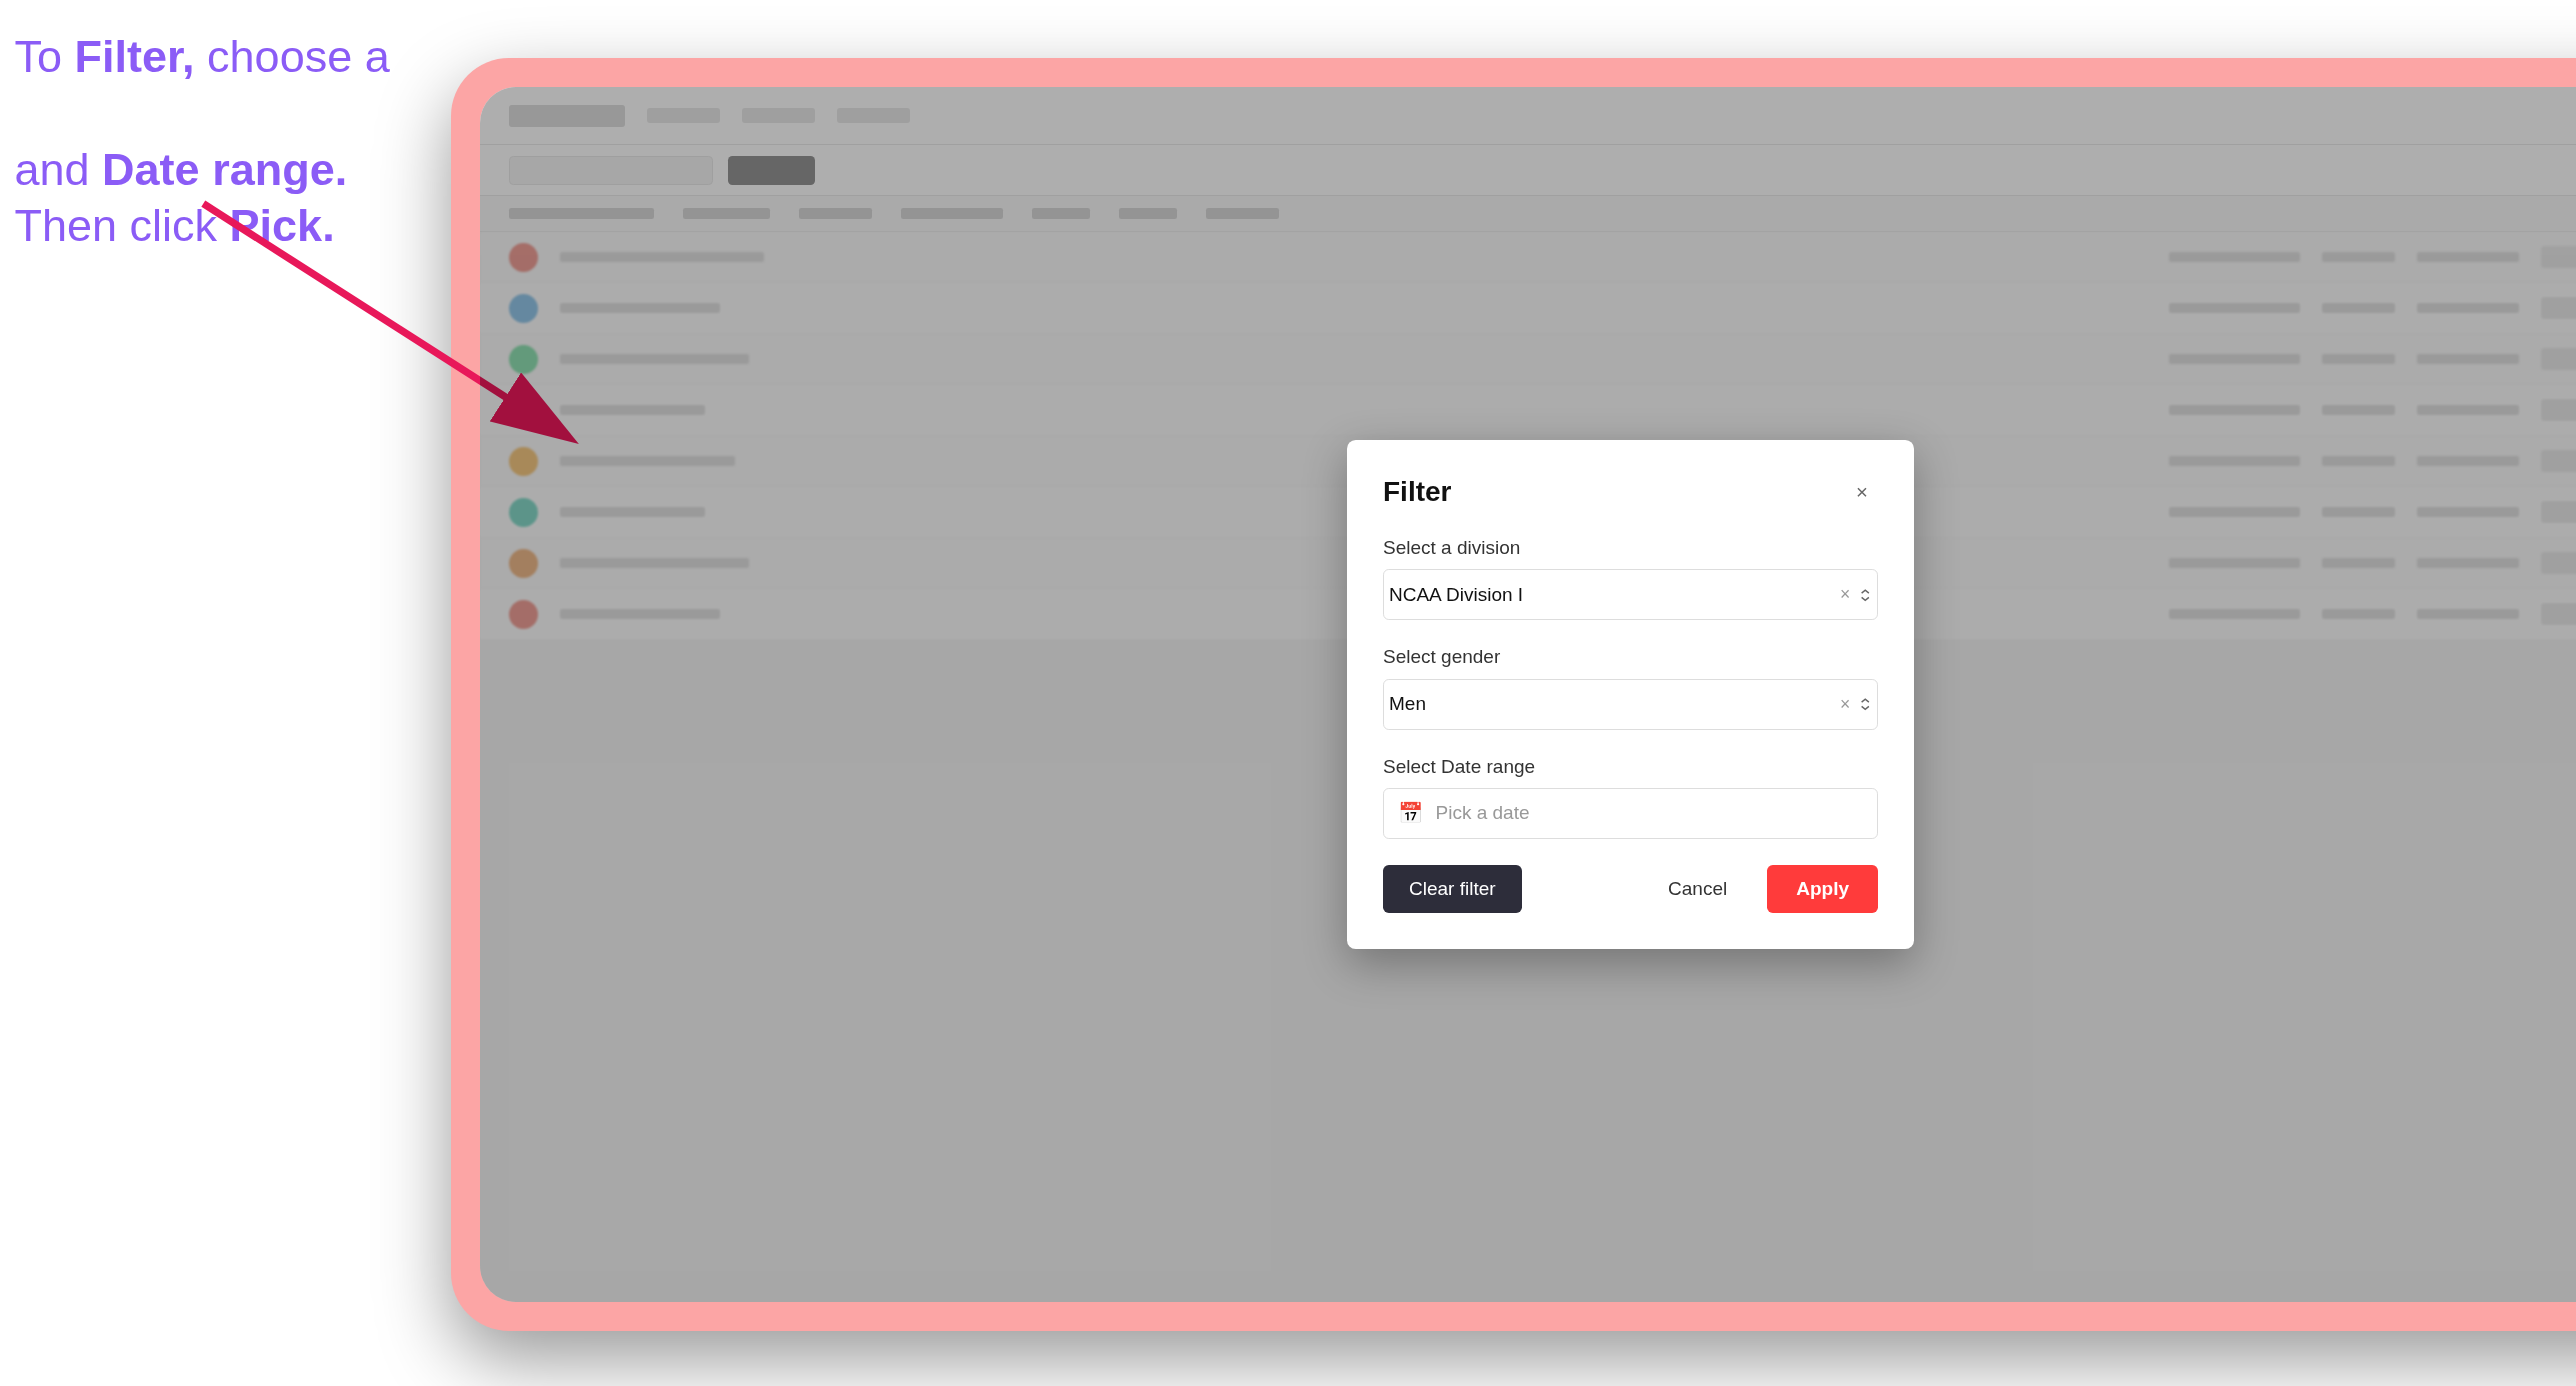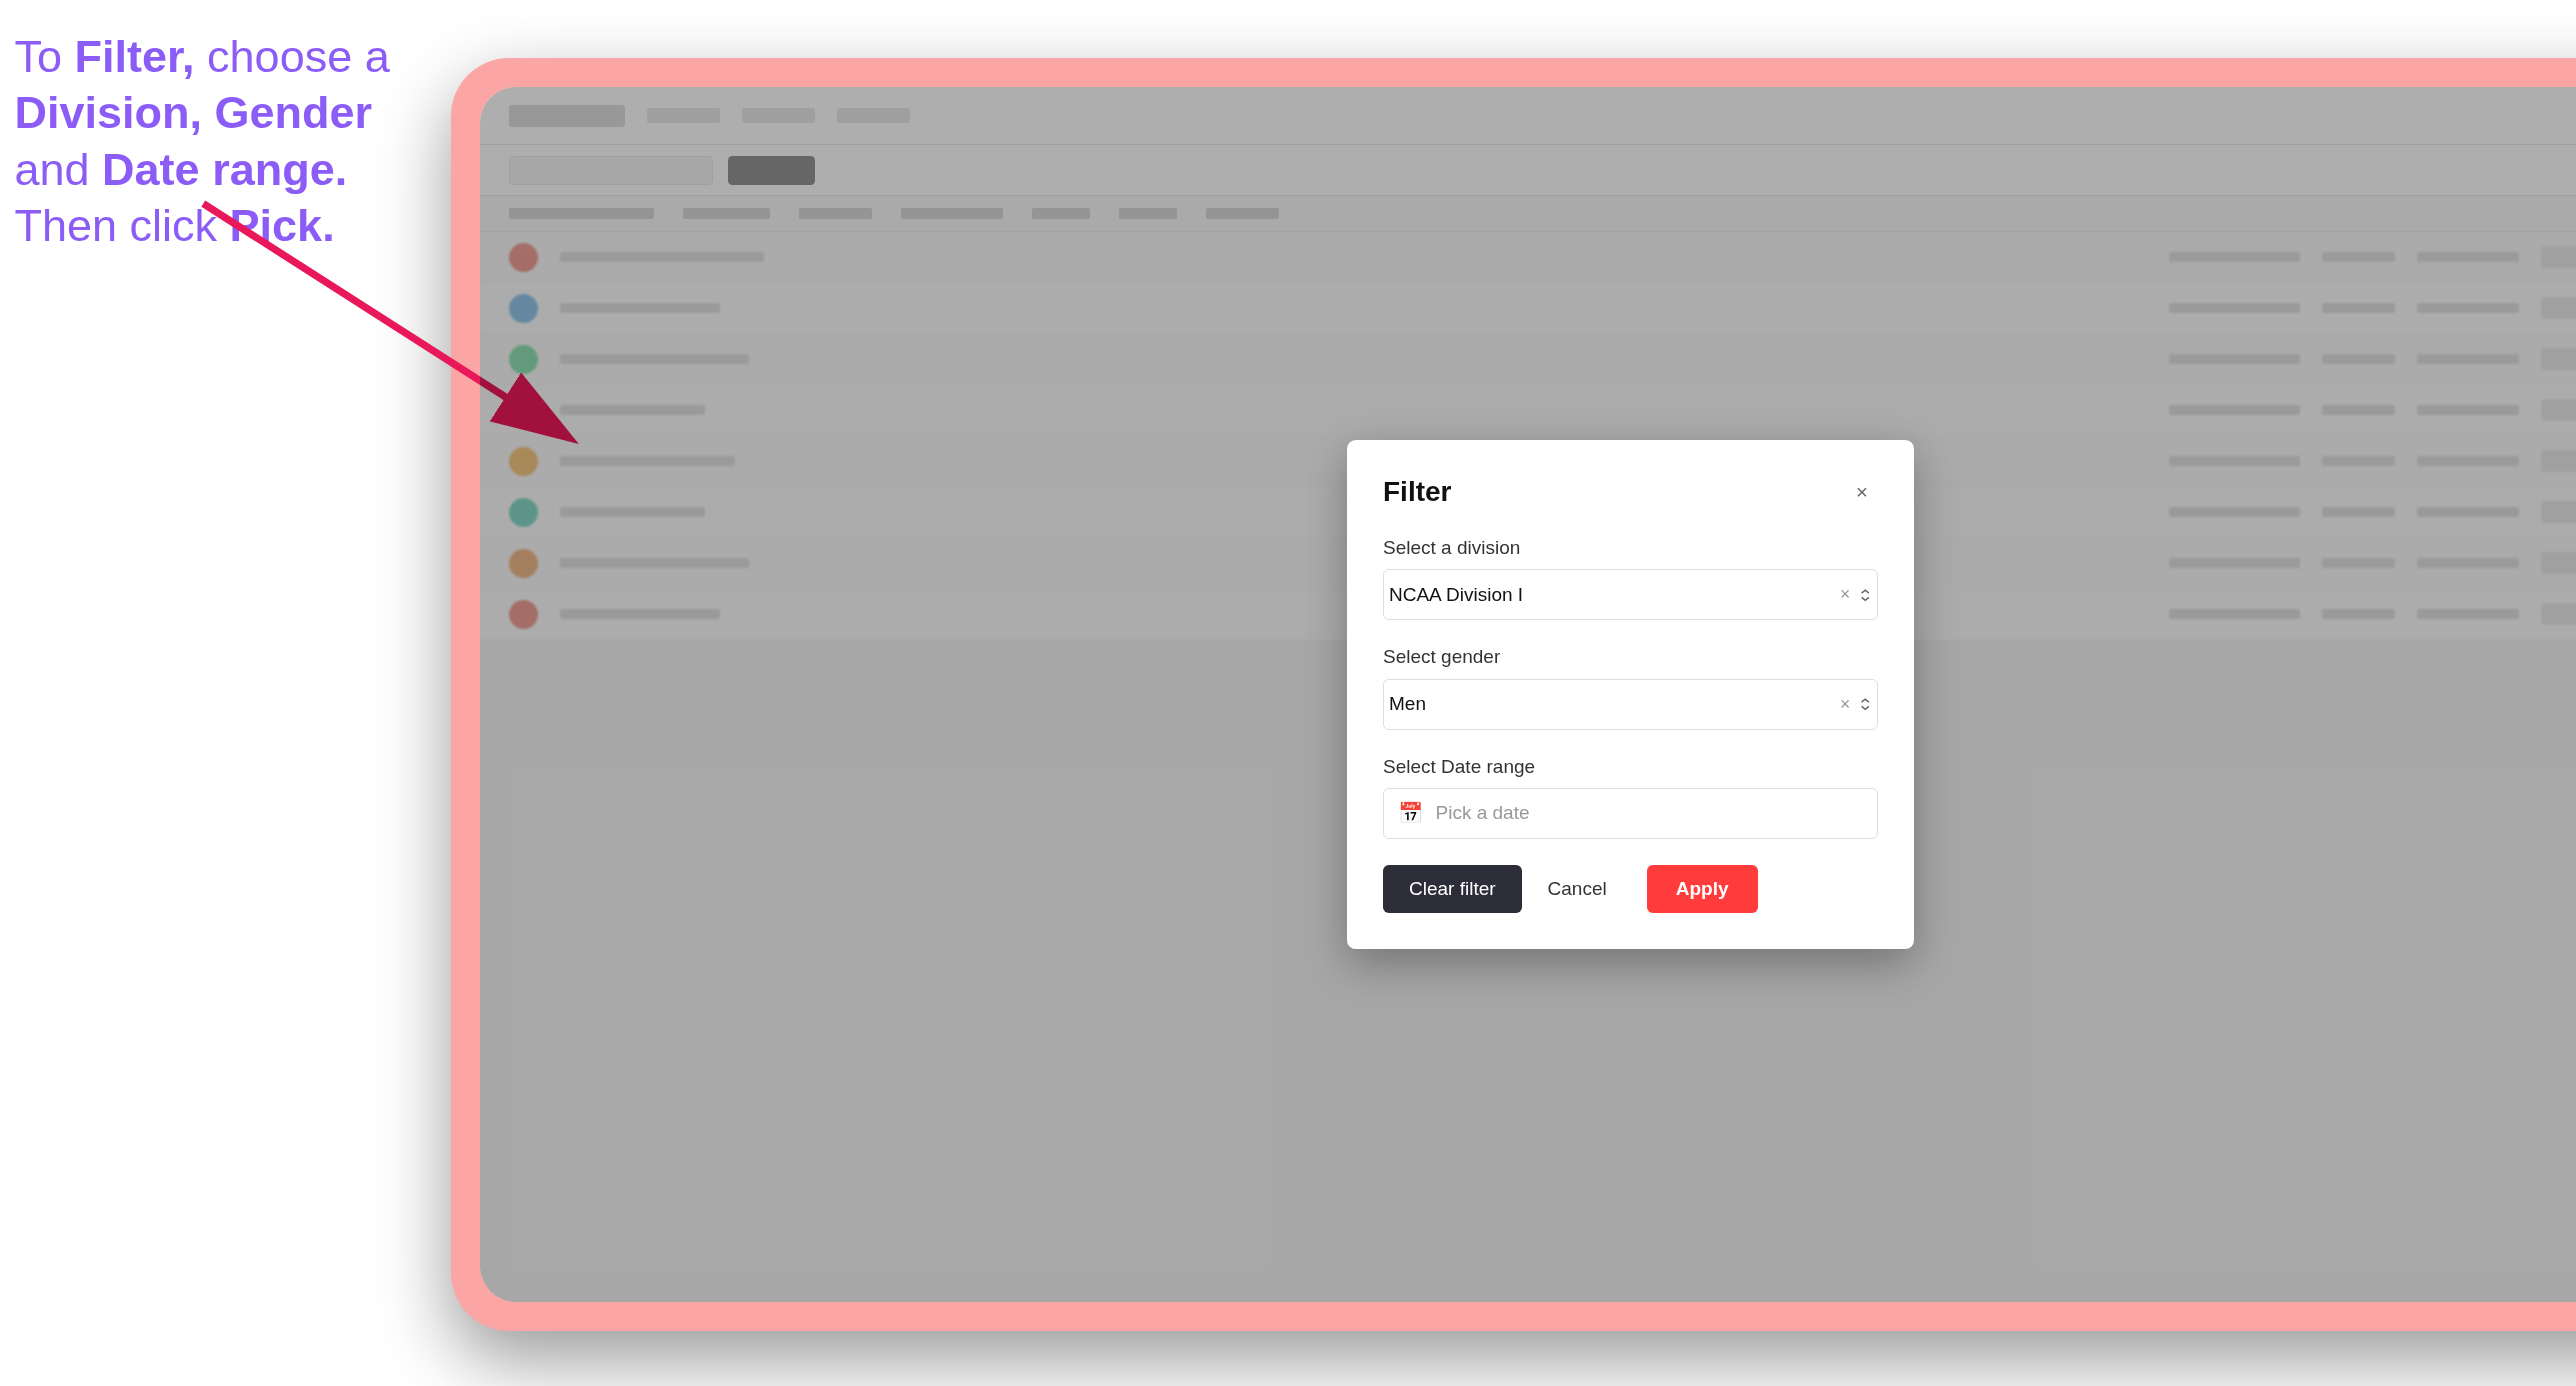--- a/index.html
+++ b/index.html
@@ -292,20 +292,21 @@
     }
 
     .calendar-icon {
       font-size: 20.4px;
       color: #666;
     }
 
     .modal-footer {
       display: flex;
       align-items: center;
+      justify-content: space-between;
       margin-top: 14.5px;
     }
 
     .btn-clear-filter {
       padding: 13px 26px;
       background: #2d2d3a;
       color: #fff;
       border: none;
       border-radius: 5.8px;
       font-size: 19px;
@@ -348,21 +349,21 @@
       height: 327px;
       z-index: 5;
       pointer-events: none;
     }
   </style>
 </head>
 <body>
 
 <div class="instruction-text">
   <span>To <span class="bold">Filter,</span> choose a</span><br>
-  <span class="bold">Division, Gender</span><br>
+  <br>
   <span>and <span class="bold">Date range.</span></span><br>
   <span>Then click <span class="bold">Pick.</span></span>
 </div>
 
 <svg class="arrow-svg" viewBox="0 0 700 450" fill="none" xmlns="http://www.w3.org/2000/svg">
   <defs>
     <marker id="arrowhead" markerWidth="12" markerHeight="8" refX="10" refY="4" orient="auto">
       <polygon points="0 0, 12 4, 0 8" fill="#e8185a"></polygon>
     </marker>
   </defs>

